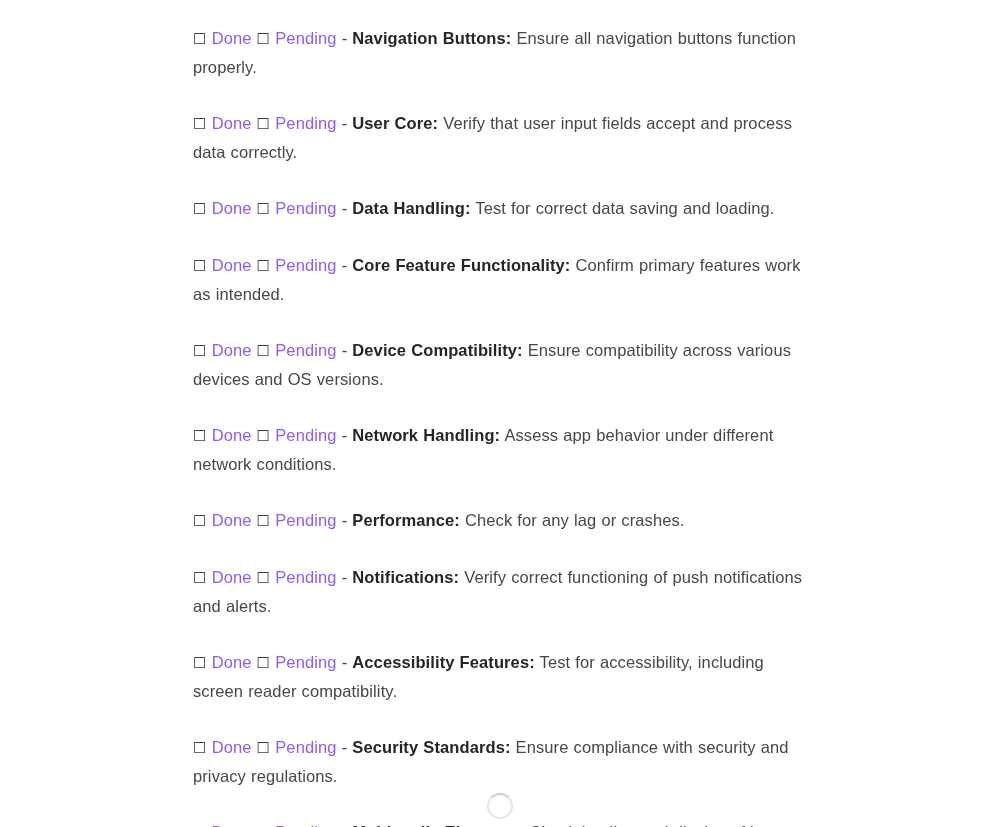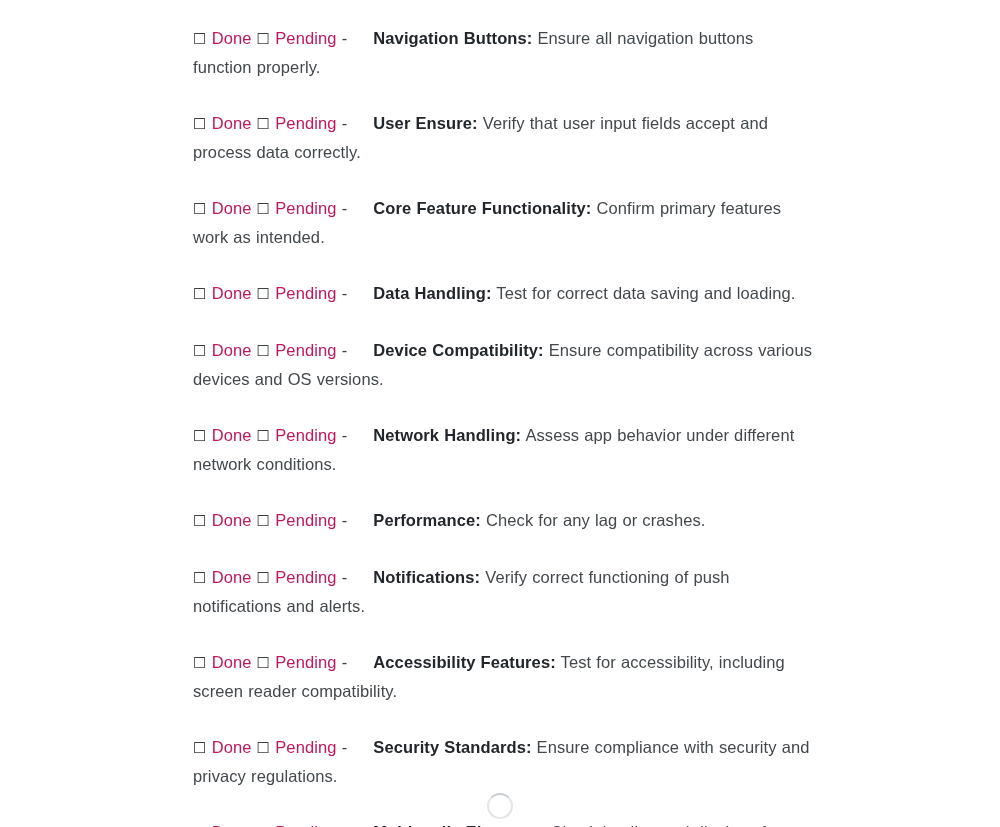--- a/index.html
+++ b/index.html
@@ -35,29 +35,28 @@
   }
   .item:last-child {
     margin-bottom: 0;
   }
   .cbox {
     font-family: "DejaVu Sans", sans-serif;
     font-size: 15px;
     color: #3b4043;
   }
   .opt {
-    color: #be185d;
+    color: #8b5cf6;
   }
   .dash {
     color: #3b4043;
   }
   .label {
     font-weight: bold;
     color: #22262a;
-    margin-left: 21px;
   }
   .desc {
     color: #43484c;
   }
   .spinner-wrap {
     position: absolute;
     left: 0;
     right: 0;
     bottom: 8px;
     display: flex;
@@ -90,42 +89,42 @@
       <span class="label">Navigation Buttons:</span>
       <span class="desc">Ensure all navigation buttons function properly.</span>
     </p>
 
     <p class="item">
       <span class="cbox">☐</span>
       <span class="opt">Done</span>
       <span class="cbox">☐</span>
       <span class="opt">Pending</span>
       <span class="dash">-</span>
-      <span class="label">User Ensure:</span>
+      <span class="label">User Core:</span>
       <span class="desc">Verify that user input fields accept and process data correctly.</span>
+    </p>
+
+    <p class="item">
+      <span class="cbox">☐</span>
+      <span class="opt">Done</span>
+      <span class="cbox">☐</span>
+      <span class="opt">Pending</span>
+      <span class="dash">-</span>
+      <span class="label">Data Handling:</span>
+      <span class="desc">Test for correct data saving and loading.</span>
     </p>
 
     <p class="item">
       <span class="cbox">☐</span>
       <span class="opt">Done</span>
       <span class="cbox">☐</span>
       <span class="opt">Pending</span>
       <span class="dash">-</span>
       <span class="label">Core Feature Functionality:</span>
       <span class="desc">Confirm primary features work as intended.</span>
-    </p>
-
-    <p class="item">
-      <span class="cbox">☐</span>
-      <span class="opt">Done</span>
-      <span class="cbox">☐</span>
-      <span class="opt">Pending</span>
-      <span class="dash">-</span>
-      <span class="label">Data Handling:</span>
-      <span class="desc">Test for correct data saving and loading.</span>
     </p>
 
     <p class="item">
       <span class="cbox">☐</span>
       <span class="opt">Done</span>
       <span class="cbox">☐</span>
       <span class="opt">Pending</span>
       <span class="dash">-</span>
       <span class="label">Device Compatibility:</span>
       <span class="desc">Ensure compatibility across various devices and OS versions.</span>

